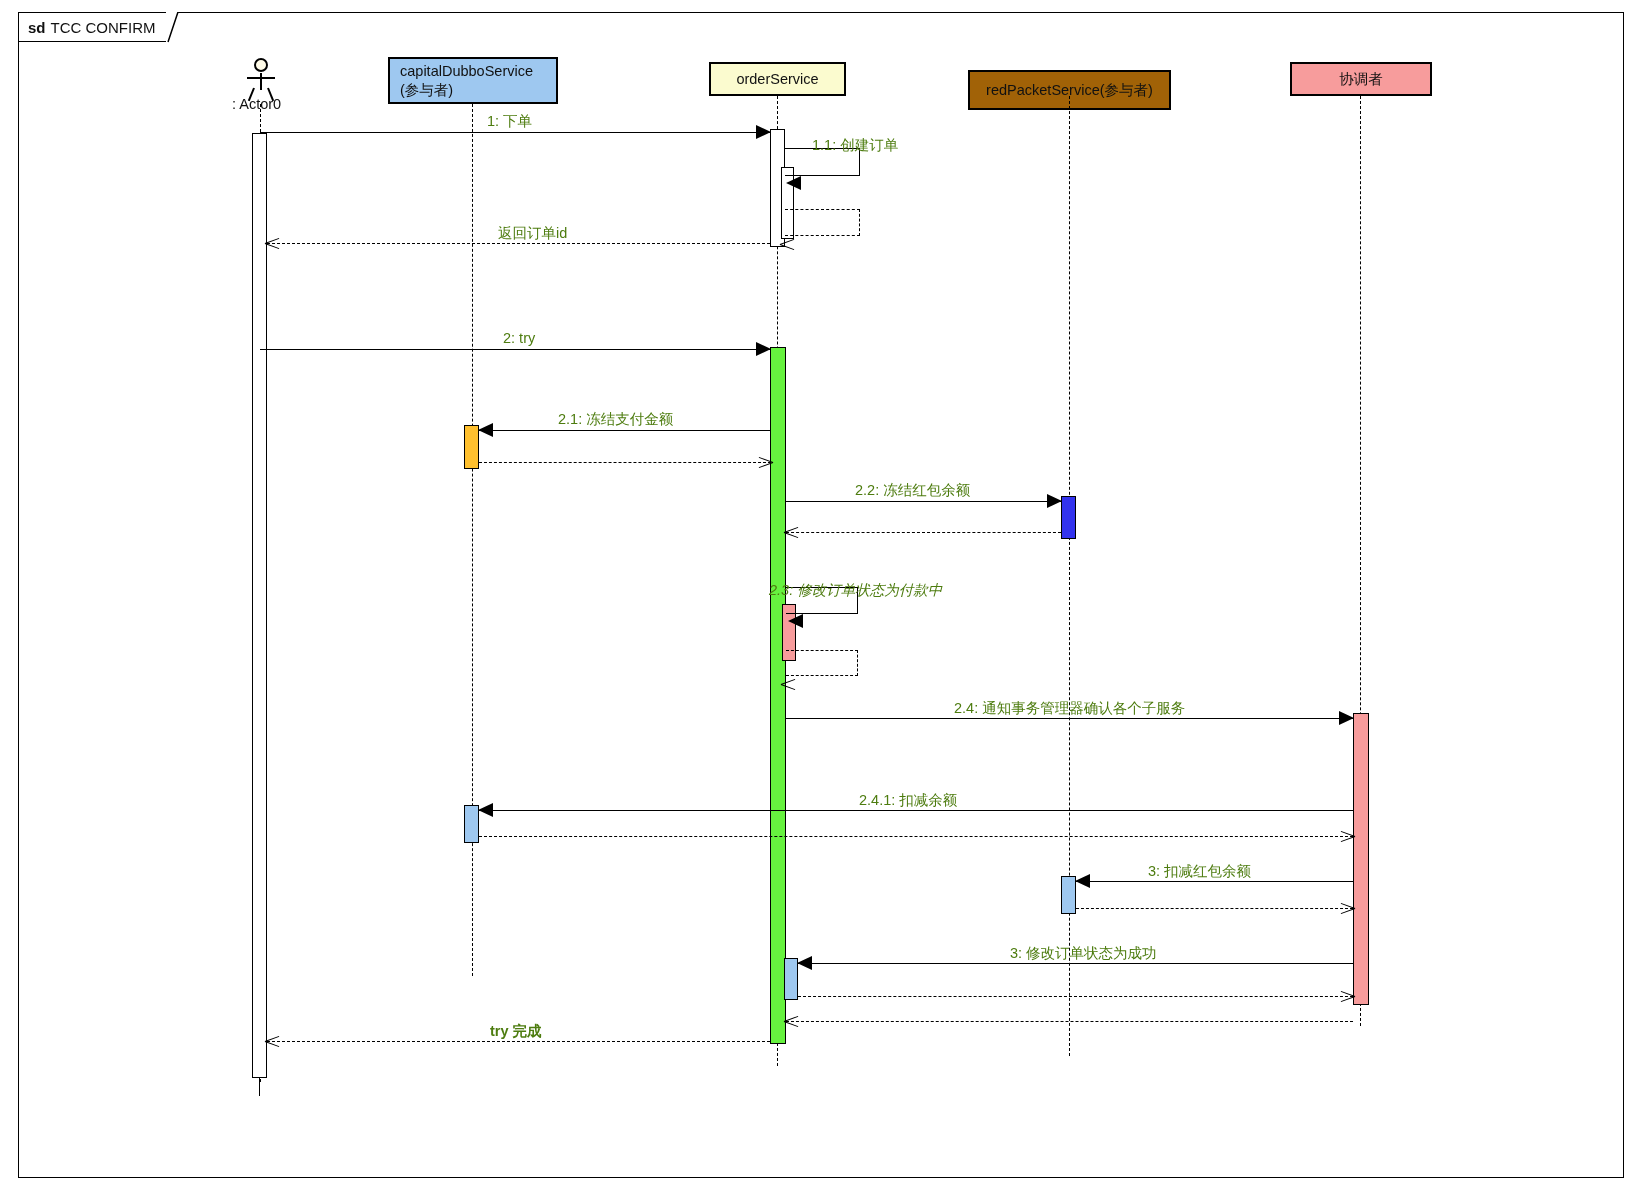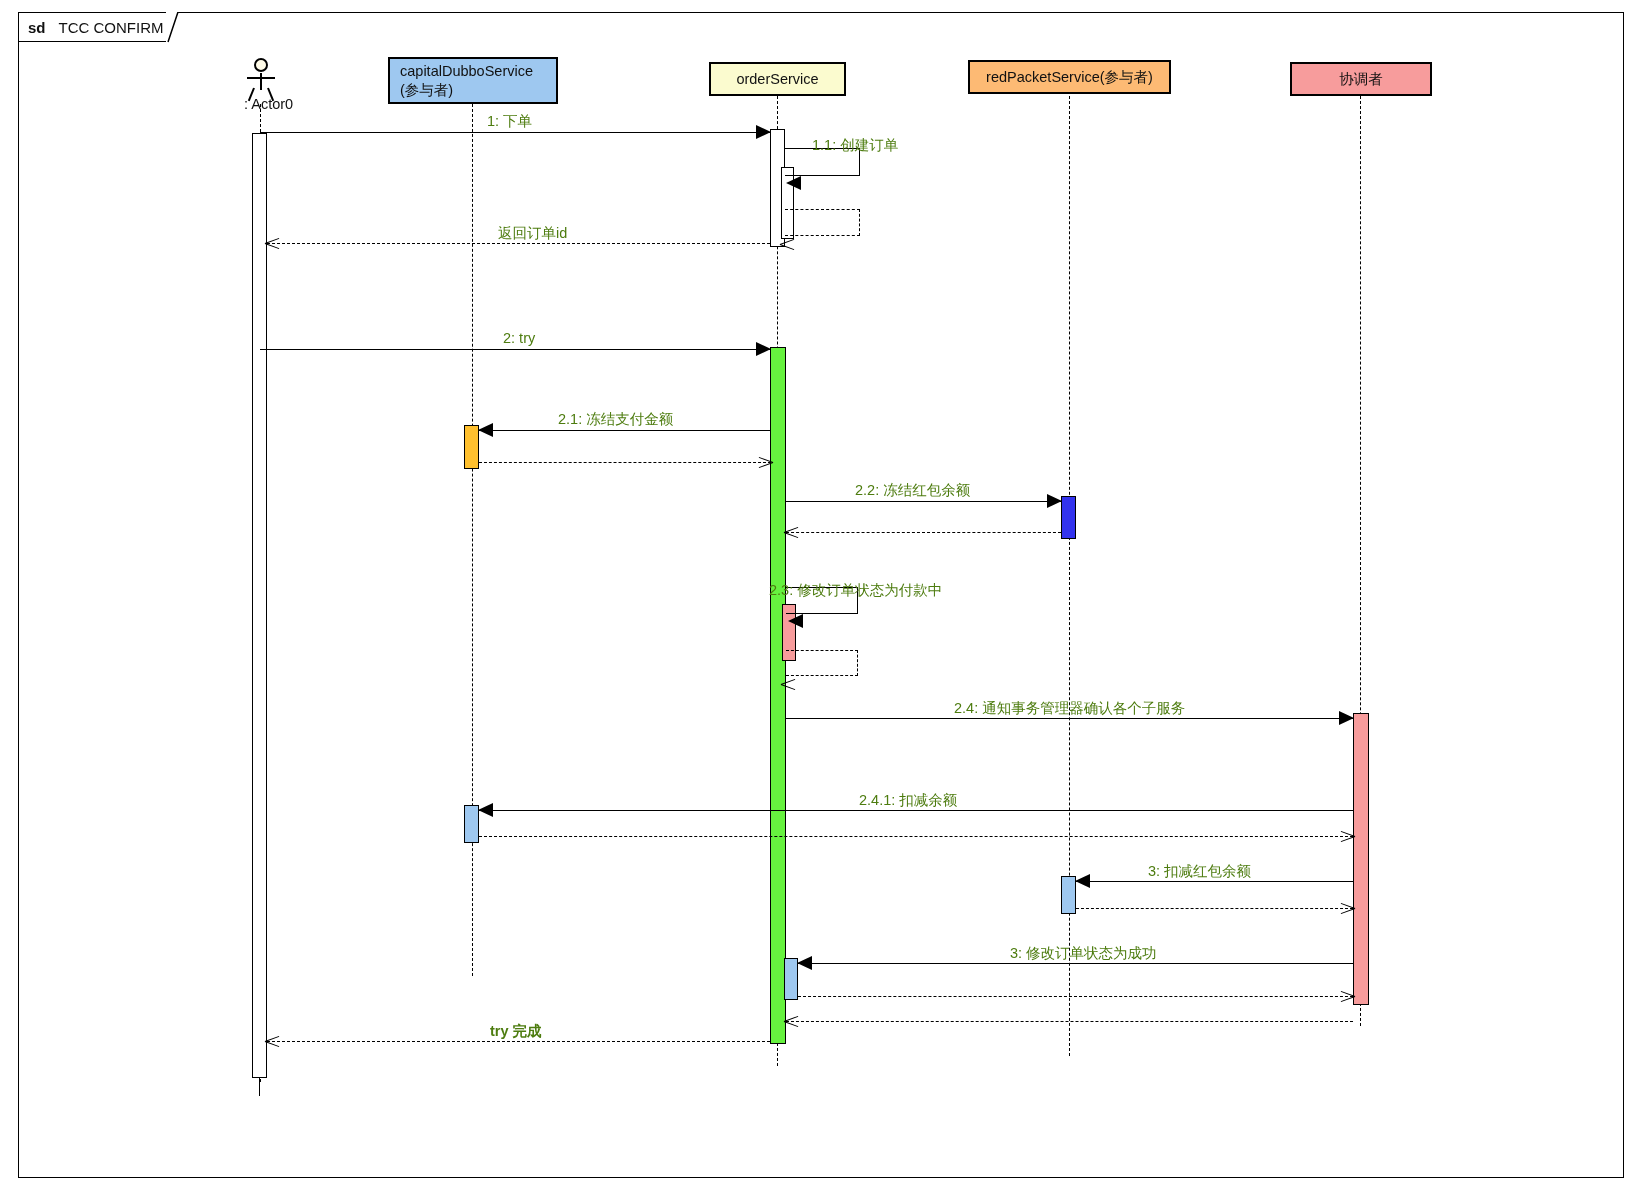--- a/index.html
+++ b/index.html
@@ -3,21 +3,21 @@
 <meta charset="utf-8">
 <style>
   html,body{margin:0;padding:0;background:#ffffff;}
   body{font-family:"Liberation Sans","DejaVu Sans",sans-serif;}
   #canvas{position:relative;width:1641px;height:1193px;background:#ffffff;overflow:hidden;}
 
   
   .frame{position:absolute;border:1.5px solid #000;box-sizing:border-box;background:transparent;}
   .frame-tab{position:absolute;box-sizing:border-box;background:#fff;
     border-left:1.5px solid #000;border-bottom:1.5px solid #000;border-top:1.5px solid #000;
-    display:flex;align-items:center;padding-left:9px;white-space:nowrap;font-size:15px;color:#111;gap:8px;}
+    display:flex;align-items:center;padding-left:9px;white-space:nowrap;font-size:15px;color:#111;}
   .frame-tab .kw{font-weight:bold;margin-right:5px;}
 
   
   .part{position:absolute;box-sizing:border-box;border:2.5px solid #000;
     display:flex;align-items:center;justify-content:center;text-align:center;
     font-size:14.5px;line-height:1.25;color:#111;padding:2px 6px;}
   .part.multi{flex-direction:column;align-items:flex-start;justify-content:center;padding-left:10px;text-align:left;}
 
   
   .actor{position:absolute;}
@@ -75,32 +75,32 @@
     <path d="M12,0 L2,30" stroke="#000" stroke-width="1.5" fill="none"></path>
   </svg>
 
   <div class="actor" style="left:245px;top:58px;width:32px;height:46px;">
     <div class="head"></div>
     <div class="body"></div>
     <div class="arms"></div>
     <div class="legL"></div>
     <div class="legR"></div>
   </div>
-  <div class="actor-label" style="left:232px;top:96px;margin-left:12px;">: Actor0</div>
+  <div class="actor-label" style="left:232px;top:96px;">: Actor0</div>
 
   <div class="part multi" style="left:388px;top:57px;width:170px;height:47px;background:#9EC8F0;">
     <span>capitalDubboService</span>
     <span>(参与者)</span>
   </div>
 
   <div class="part" style="left:709px;top:62px;width:137px;height:34px;background:#FBFBCF;">
     <span>orderService</span>
   </div>
 
-  <div class="part" style="left:968px;top:60px;width:203px;height:34px;background:#fdba74;">
+  <div class="part" style="left:968px;top:70px;width:203px;height:40px;background:#a16207;">
     <span>redPacketService(参与者)</span>
   </div>
 
   <div class="part" style="left:1290px;top:62px;width:142px;height:34px;background:#F79C9C;">
     <span>协调者</span>
   </div>
 
   <div class="lifeline" style="left:260px;top:104px;height:978px;"></div>
   <div class="lifeline" style="left:472px;top:104px;height:872px;"></div>
   <div class="lifeline" style="left:777px;top:96px;height:970px;"></div>
@@ -171,21 +171,21 @@
   </div>
   <div class="msg-label" style="left:855px;top:481px;">2.2: 冻结红包余额</div>
 
   <div class="msg dashed" style="left:786px;top:532px;width:275px;">
     <div class="line"></div>
     <div class="openhead-l"></div>
   </div>
 
   <div class="self solid" style="left:786px;top:587px;width:72px;height:27px;"></div>
   <div class="arrowhead filled-l" style="left:788px;top:614px;"></div>
-  <div class="msg-label" style="left:769px;top:581px;">2.3: 修改订单状态为付款中</div>
+  <div class="msg-label" style="left:769px;top:581px;font-style:italic;">2.3: 修改订单状态为付款中</div>
 
   <div class="self dashed" style="left:786px;top:650px;width:72px;height:26px;"></div>
   <div class="openhead-l" style="left:781px;top:676px;"></div>
 
   <div class="msg solid" style="left:786px;top:718px;width:567px;">
     <div class="line"></div>
     <div class="arrowhead filled-r"></div>
   </div>
   <div class="msg-label" style="left:954px;top:699px;text-align:center;">2.4: 通知事务管理器确认各个子服务</div>
 

